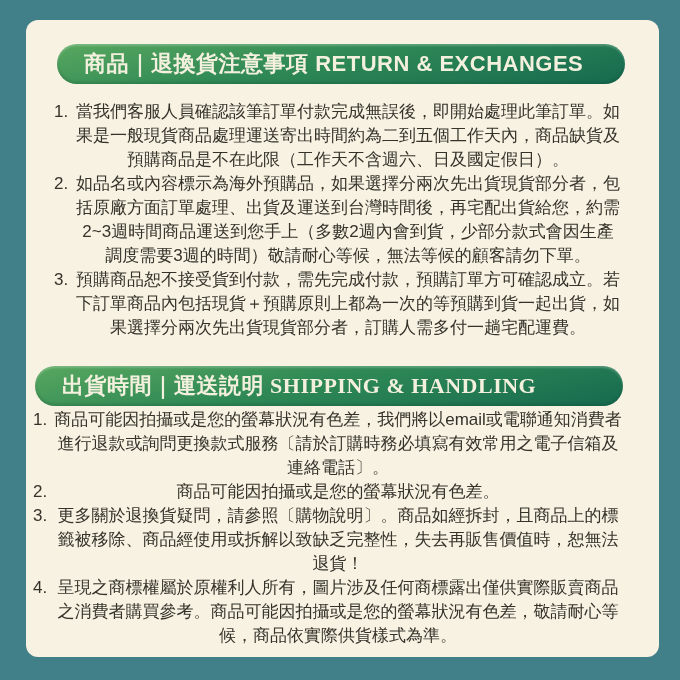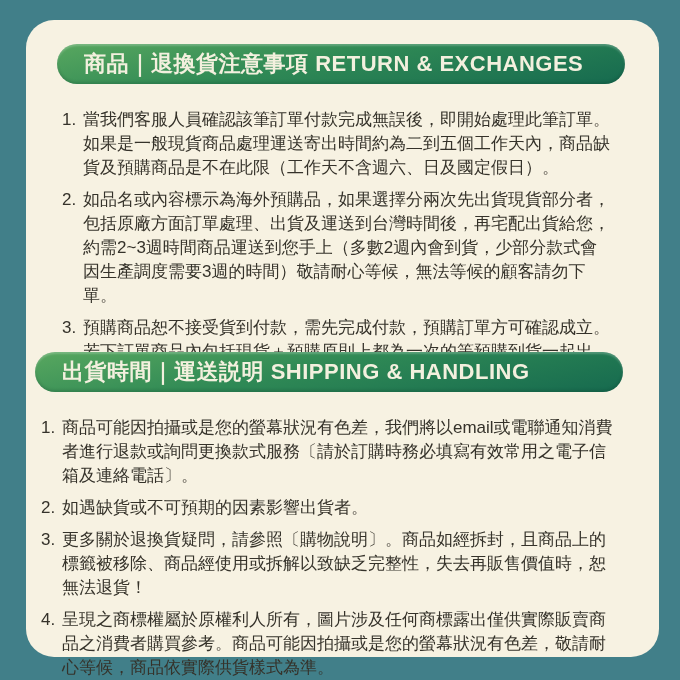--- a/index.html
+++ b/index.html
@@ -12,53 +12,54 @@
   .screen {
     position: relative;
     width: 680px; height: 680px;
     background: #417f89;
   }
   .card {
     position: absolute;
     left: 26px; top: 20px;
     width: 633px; height: 637px;
     background: #f7f2e2;
-    border-radius: 28px;
+    border-radius: 12px;
   }
   .banner {
     position: absolute;
     height: 40px;
     border-radius: 21px;
     background: linear-gradient(168deg, #58a75f 0%, #2f8955 45%, #166a4f 100%);
     box-shadow: inset 0 2px 2px rgba(255,255,255,0.22), inset 0 -2px 3px rgba(0,40,30,0.18);
     color: #f3f0de;
     font-weight: bold;
     font-size: 22px;
     letter-spacing: 0.5px;
     display: flex;
     align-items: center;
     padding: 0 0 0 27px;
     box-sizing: border-box;
     white-space: nowrap;
   }
   .banner-returns  { left: 31px; top: 24px;  width: 568px; }
-  .banner-shipping { left: 9px;  top: 332px; width: 588px; }
+  .banner-shipping { left: 9px;  top: 346px; width: 588px; font-family: Liberation Serif, serif; }
   ol.notice-list {
     position: absolute;
     margin: 0;
     padding: 0;
     list-style: decimal outside;
     color: #35322a;
     font-size: 17px;
     line-height: 24px;
     font-weight: 500;
   }
   ol.notice-list li {
-    margin: 8px;
+    margin: 0;
     padding-left: 2px;
+    text-align: center;
   }
   .list-returns  { left: 47px; top: 80px;  width: 548px; }
   .list-shipping { left: 26px; top: 388px; width: 570px; }
 </style>
 </head>
 <body>
 
 <div class="screen">
   <div class="card">
 
@@ -69,19 +70,19 @@
       <li>當我們客服人員確認該筆訂單付款完成無誤後，即開始處理此筆訂單。如果是一般現貨商品處理運送寄出時間約為二到五個工作天內，商品缺貨及預購商品是不在此限（工作天不含週六、日及國定假日）。</li>
       <li>如品名或內容標示為海外預購品，如果選擇分兩次先出貨現貨部分者，包括原廠方面訂單處理、出貨及運送到台灣時間後，再宅配出貨給您，約需2~3週時間商品運送到您手上（多數2週內會到貨，少部分款式會因生產調度需要3週的時間）敬請耐心等候，無法等候的顧客請勿下單。</li>
       <li>預購商品恕不接受貨到付款，需先完成付款，預購訂單方可確認成立。若下訂單商品內包括現貨＋預購原則上都為一次的等預購到貨一起出貨，如果選擇分兩次先出貨現貨部分者，訂購人需多付一趟宅配運費。</li>
     </ol>
 
     <div class="banner banner-shipping">
       <span>出貨時間｜運送説明 SHIPPING &amp; HANDLING</span>
     </div>
     <ol class="notice-list list-shipping">
       <li>商品可能因拍攝或是您的螢幕狀況有色差，我們將以email或電聯通知消費者進行退款或詢問更換款式服務〔請於訂購時務必填寫有效常用之電子信箱及連絡電話〕。</li>
-      <li>如遇缺貨或不可預期的因素影響出貨者。</li>
+      <li>商品可能因拍攝或是您的螢幕狀況有色差。</li>
       <li>更多關於退換貨疑問，請參照〔購物說明〕。商品如經拆封，且商品上的標籤被移除、商品經使用或拆解以致缺乏完整性，失去再販售價值時，恕無法退貨！</li>
       <li>呈現之商標權屬於原權利人所有，圖片涉及任何商標露出僅供實際販賣商品之消費者購買參考。商品可能因拍攝或是您的螢幕狀況有色差，敬請耐心等候，商品依實際供貨樣式為準。</li>
     </ol>
 
   </div>
 </div>
 
 </body></html>

